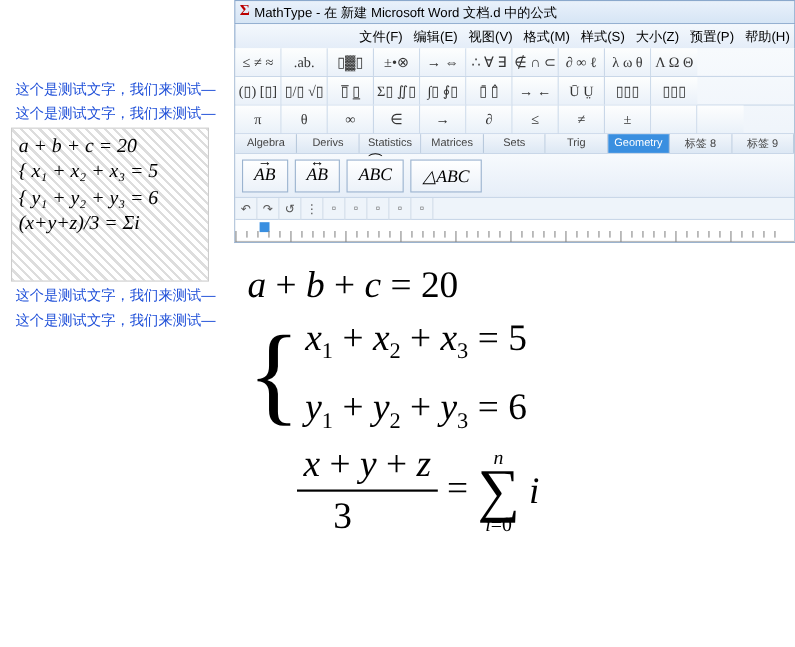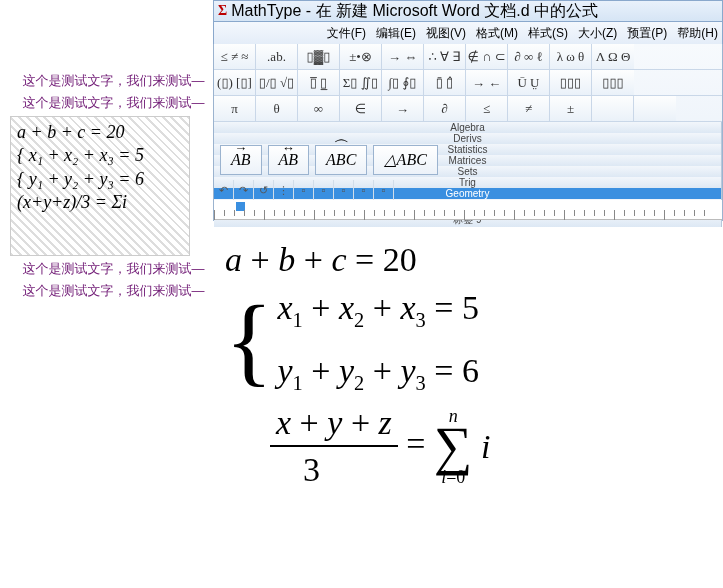--- a/index.html
+++ b/index.html
@@ -1,32 +1,32 @@
 <!DOCTYPE html>
 <html><head>
 <meta charset="utf-8">
 <style>
   * { box-sizing: border-box; margin: 0; padding: 0; }
   body { font-family: "Microsoft YaHei", SimSun, sans-serif; font-size: 12px; background: #fff; width: 723px; height: 588px; overflow: hidden; position: relative; }
   .left-pane { position: absolute; left: 0; top: 0; width: 213px; height: 588px; background: #fff; padding-top: 70px; }
-  .left-text { font-size: 13px; color: #701a75; padding: 2px 0 2px 14px; white-space: nowrap; text-align: center; }
+  .left-text { font-size: 13px; color: #1d4ed8; padding: 2px 0 2px 14px; white-space: nowrap; }
   .left-formula { margin: 2px 10px; width: 180px; height: 140px; background: repeating-linear-gradient(45deg,#ddd 0 2px, transparent 2px 6px); border: 1px solid #ccc; font-family: "Times New Roman", serif; font-style: italic; font-size: 18px; color: #000; padding: 4px 6px; line-height: 1.3; }
   .left-formula .line { white-space: nowrap; }
   .right-pane { position: absolute; left: 213px; top: 0; width: 510px; height: 588px; background: #fff; }
   .titlebar { height: 22px; background: linear-gradient(#e9f1fb,#d6e5f5); border: 1px solid #8aa8cc; display: flex; align-items: center; padding: 0 4px; gap: 4px; }
   .titlebar .sigma { color: #b00; font-weight: bold; font-family: serif; font-size: 14px; }
-  .titlebar .title { color: #000; font-size: 16px; }
+  .titlebar .title { color: #000; font-size: 12px; }
   .menubar { height: 22px; background: linear-gradient(#f4f8fd,#e4edf8); border-left: 1px solid #8aa8cc; border-right: 1px solid #8aa8cc; display: flex; align-items: center; padding: 0 4px; gap: 10px; font-size: 12px; justify-content: flex-end; }
   .menubar span { cursor: default; }
   .toolbar { border: 1px solid #9bb3cf; border-top: none; background: linear-gradient(#f7fafd,#e6eef8); }
   .tb-row { display: flex; height: 26px; border-bottom: 1px solid #c9d7e8; }
   .tb-row:last-child { border-bottom: none; }
   .tb-cell { width: 42px; border-right: 1px solid #c9d7e8; display: flex; align-items: center; justify-content: center; font-family: serif; font-size: 13px; color: #333; gap: 2px; cursor: default; background: linear-gradient(#fdfefe,#eaf1f9); }
   .tb-cell:last-child { border-right: none; }
-  .tabsrow { display: flex; height: 18px; background: #e6eef8; border-bottom: 1px solid #c9d7e8; font-size: 10px; flex-direction: column; }
+  .tabsrow { display: flex; height: 18px; background: #e6eef8; border-bottom: 1px solid #c9d7e8; font-size: 10px; }
   .tabb { flex: 1; border-right: 1px solid #b8c9dc; display: flex; align-items: center; justify-content: center; background: linear-gradient(#f2f6fb,#dde8f4); color: #444; cursor: default; }
   .tabb.active { background: #3a8fe0; color: #fff; }
   .geom-row { height: 40px; display: flex; align-items: center; gap: 6px; padding: 3px 6px; background: linear-gradient(#f7fafd,#e6eef8); border-bottom: 1px solid #c9d7e8; }
   .geom-btn { height: 30px; border: 1px solid #9bb3cf; background: linear-gradient(#fff,#ecf2f9); padding: 0 10px; display: flex; align-items: center; justify-content: center; font-family: "Times New Roman", serif; font-style: italic; font-size: 16px; cursor: default; }
   .small-tb { height: 20px; display: flex; border-bottom: 1px solid #c9d7e8; background: #eef4fa; }
   .small-tb div { width: 20px; height: 20px; border-right: 1px solid #d2dde9; display: flex; align-items: center; justify-content: center; font-size: 11px; color: #555; cursor: default; }
   .ruler { height: 20px; background: #fff; border-bottom: 1px solid #bbb; position: relative; }
   .ruler .tick { position: absolute; top: 10px; width: 1px; height: 6px; background: #888; }
   .ruler .tab { position: absolute; top: 2px; width: 9px; height: 9px; background: #3a8fe0; }
   .editor { background: #fff; padding: 14px 12px; font-family: "Times New Roman", serif; font-size: 34px; color: #000; font-style: italic; line-height: 1.35; }

